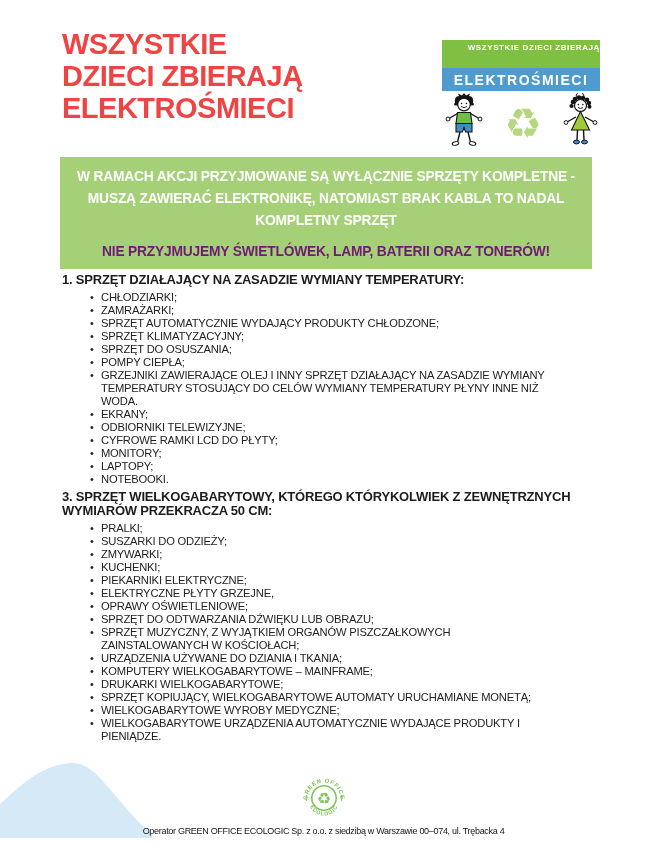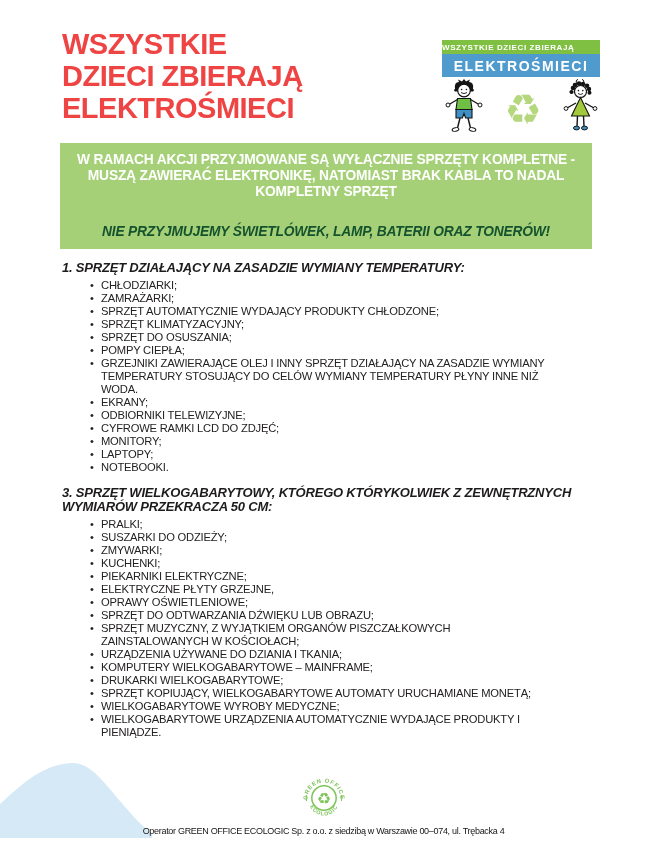--- a/index.html
+++ b/index.html
@@ -23,21 +23,21 @@
     font-weight:bold;
     line-height:32px;
     letter-spacing:-0.5px;
     color:#ef4444;
     text-transform:uppercase;
   }
   .logo-box{width:158px;margin-top:12px;flex:none;}
   .logo-strip-green{
     background:#7fc043;color:#fff;
     font-size:8px;font-weight:bold;letter-spacing:0.6px;
-    text-align:left;padding:3px 0 2px;
+    text-align:right;padding:3px 0 16px;
     white-space:nowrap;
   }
   .logo-strip-blue{
     background:#4f9bcd;color:#fff;
     font-size:14px;font-weight:bold;letter-spacing:1.5px;
     text-align:center;padding:4px 0 3px;
     white-space:nowrap;
   }
   .logo-kids{
     display:flex;justify-content:space-between;align-items:flex-end;
@@ -50,40 +50,38 @@
   }
   
   .banner{
     margin:8px 55px 0 60px;
     background:#a5d077;
     text-align:center;
     padding:9px 16px;
   }
   .banner-main{
     color:#ffffff;font-weight:bold;
-    font-size:13.8px;line-height:16px;
+    font-size:13.8px;line-height:22px;
     white-space:pre-line;
     letter-spacing:-0.2px;
   }
   .banner-warning{
-    color:#14532d;font-weight:bold;
+    color:#701a75;font-weight:bold;
     font-size:13.8px;line-height:15.5px;
-    margin-top:24px;
-    letter-spacing:-0.2px;
-    font-style:italic;
+    margin-top:12px;
+    letter-spacing:-0.2px;
   }
   
   .content{padding:0 50px 0 62px;}
   .sec-heading{
     font-size:13px;font-weight:bold;color:#1d1b1b;
-    line-height:13.5px;margin:12px 0 5px;
+    line-height:13.5px;margin:4px 0 5px;
     letter-spacing:-0.2px;
     white-space:pre-wrap;
     max-width:535px;
-    font-style:italic;
   }
   .sec-list{list-style:none;margin:0 0 0 26px;padding:0;}
   .sec-item{
     position:relative;
     padding-left:13px;
     font-size:11.2px;line-height:13px;
     letter-spacing:-0.2px;
     max-width:455px;
     color:#242121;
   }
@@ -187,21 +185,21 @@
           <li class="sec-item">SPRZĘT KLIMATYZACYJNY;</li>
           <li class="sec-item">SPRZĘT DO OSUSZANIA;</li>
           <li class="sec-item">POMPY CIEPŁA;</li>
           <li class="sec-item">GRZEJNIKI ZAWIERAJĄCE OLEJ I INNY SPRZĘT DZIAŁAJĄCY NA ZASADZIE WYMIANY TEMPERATURY STOSUJĄCY DO CELÓW WYMIANY TEMPERATURY PŁYNY INNE NIŻ WODA.</li>
         </ul>
       </section>
       <section>
         <ul class="sec-list">
           <li class="sec-item">EKRANY;</li>
           <li class="sec-item">ODBIORNIKI TELEWIZYJNE;</li>
-          <li class="sec-item">CYFROWE RAMKI LCD DO ZDJĘĆ;</li>
+          <li class="sec-item">CYFROWE RAMKI LCD DO PŁYTY;</li>
           <li class="sec-item">MONITORY;</li>
           <li class="sec-item">LAPTOPY;</li>
           <li class="sec-item">NOTEBOOKI.</li>
         </ul>
       </section>
       <section>
         <h2 class="sec-heading">3. SPRZĘT WIELKOGABARYTOWY, KTÓREGO KTÓRYKOLWIEK Z ZEWNĘTRZNYCH
 WYMIARÓW PRZEKRACZA 50 CM:</h2>
         <ul class="sec-list">
           <li class="sec-item">PRALKI;</li>

